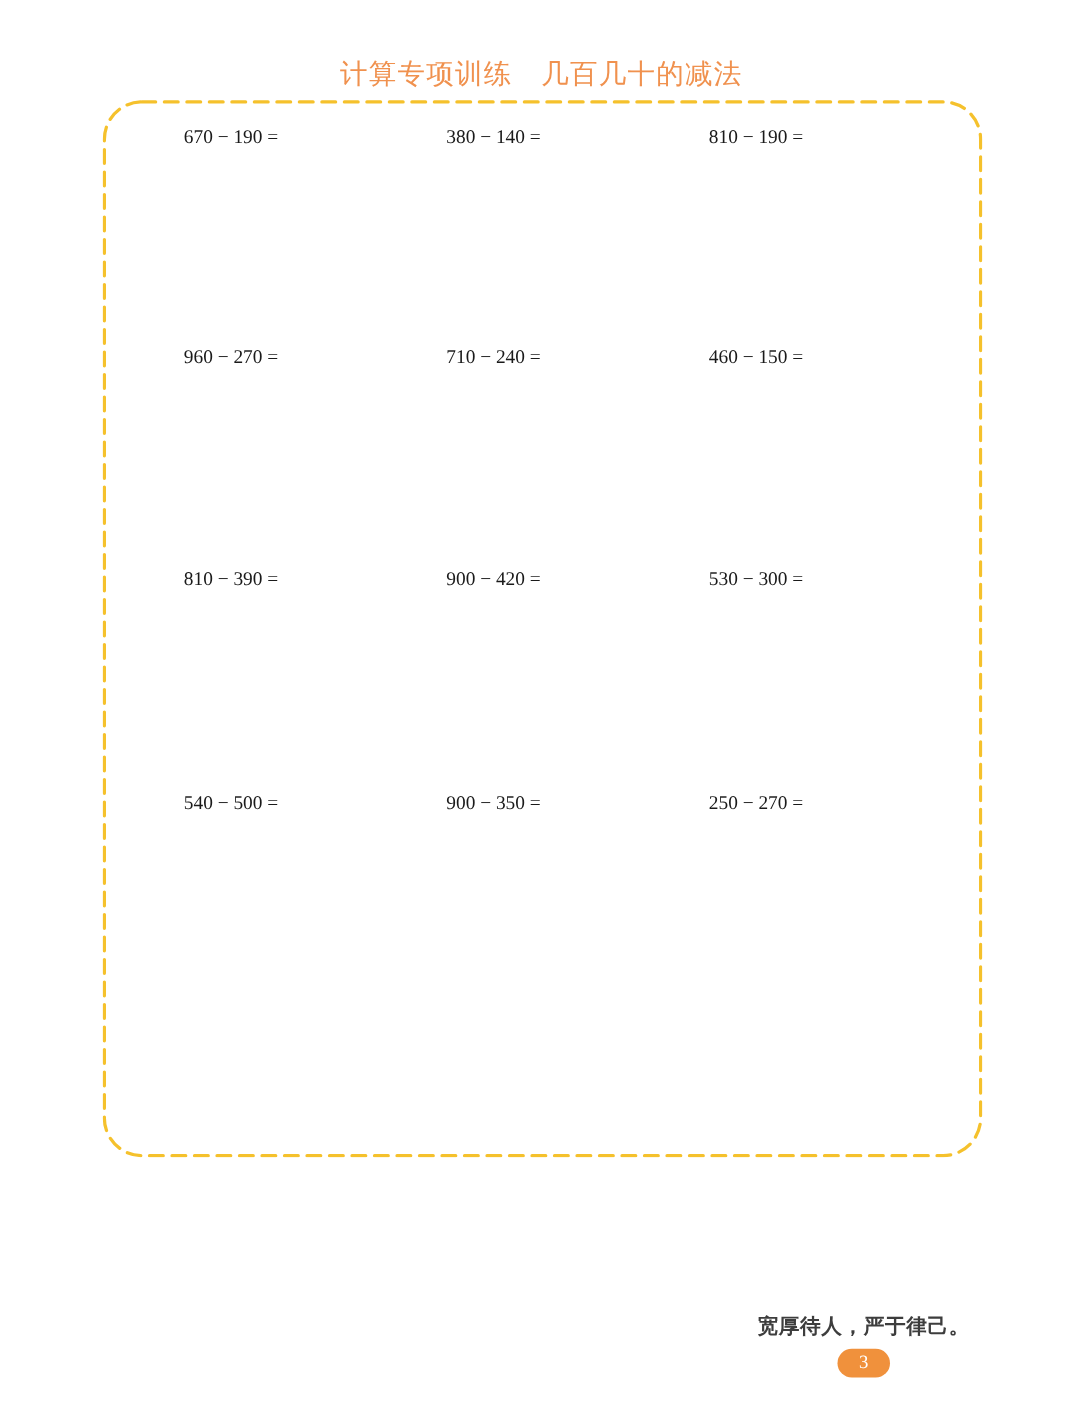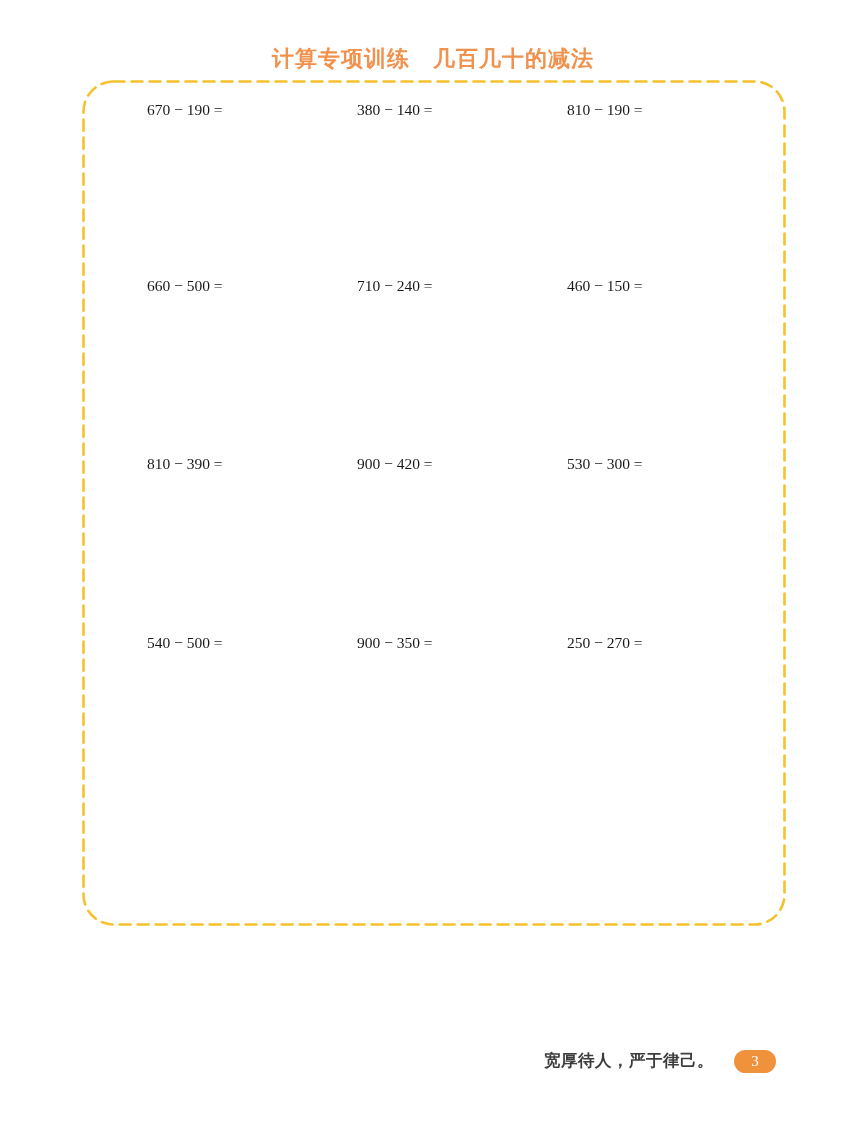--- a/index.html
+++ b/index.html
@@ -12,21 +12,21 @@
     font-family: "Liberation Serif", serif;
     overflow: hidden;
   }
   .title {
     position: absolute;
     top: 44px;
     left: 0;
     width: 100%;
     text-align: center;
     font-size: 22px;
-    font-weight: 700;
+    font-weight: 400;
     letter-spacing: 1px;
     color: #F0914E;
     font-family: "Liberation Serif", "DejaVu Serif", serif;
   }
   .worksheet-box {
     position: absolute;
     left: 82px;
     top: 80px;
     width: 704px;
     height: 846px;
@@ -54,22 +54,23 @@
     font-family: "Liberation Serif", "DejaVu Serif", serif;
     font-size: 15.5px;
     color: #1a1a1a;
     white-space: nowrap;
   }
   .footer {
     position: absolute;
     top: 1050px;
     right: 90px;
     display: flex;
-    align-items: flex-start;
-    gap: 20px;
+    align-items: center;
+    gap: 7px;
+    flex-direction: column;
   }
   .motto {
     font-family: "Liberation Serif", "DejaVu Serif", serif;
     font-size: 16.5px;
     font-weight: 700;
     color: #3d3d3d;
     letter-spacing: 0.5px;
   }
   .page-number-badge {
     width: 42px;
@@ -93,21 +94,21 @@
 
   <div class="worksheet-box">
     <svg class="worksheet-border" width="704" height="846" viewBox="0 0 704 846" aria-hidden="true">
       <rect x="1.5" y="1.5" width="701" height="843" rx="30" ry="30" fill="none" stroke="#F5C12C" stroke-width="2.6" stroke-dasharray="11 7" stroke-linecap="round"></rect>
     </svg>
 
     <div class="problems-grid">
       <div class="problem-cell">670 − 190 =</div>
       <div class="problem-cell">380 − 140 =</div>
       <div class="problem-cell">810 − 190 =</div>
-      <div class="problem-cell">660 − 500 =</div>
+      <div class="problem-cell">960 − 270 =</div>
       <div class="problem-cell">710 − 240 =</div>
       <div class="problem-cell">460 − 150 =</div>
       <div class="problem-cell">810 − 390 =</div>
       <div class="problem-cell">900 − 420 =</div>
       <div class="problem-cell">530 − 300 =</div>
       <div class="problem-cell">540 − 500 =</div>
       <div class="problem-cell">900 − 350 =</div>
       <div class="problem-cell">250 − 270 =</div>
     </div>
   </div>

